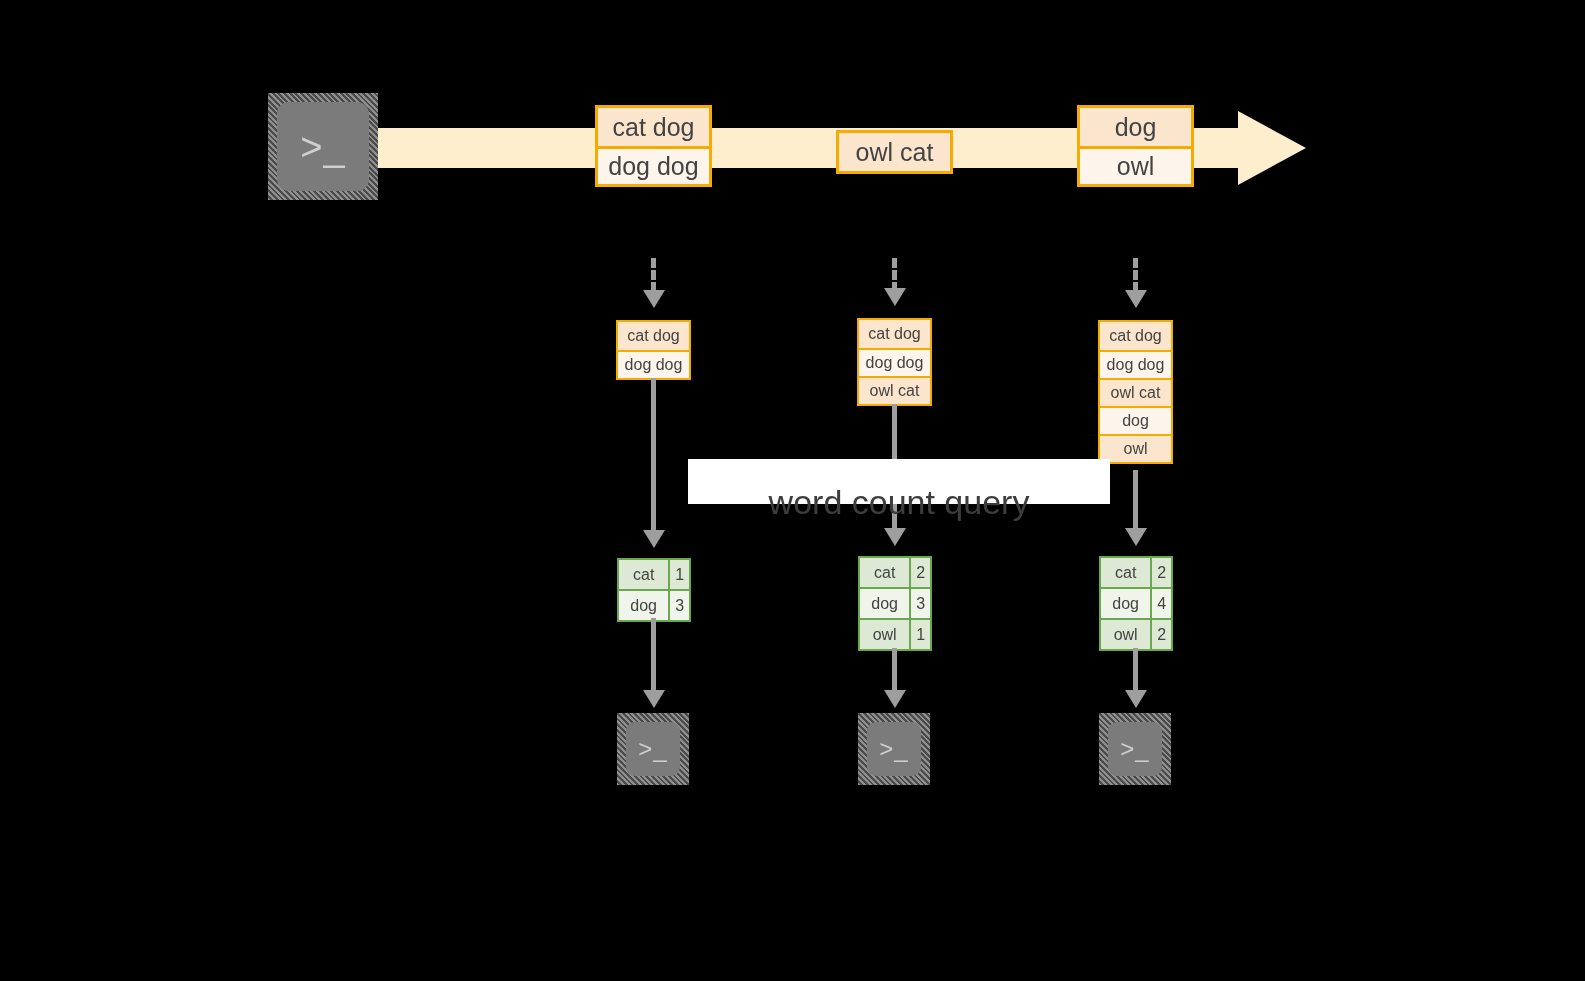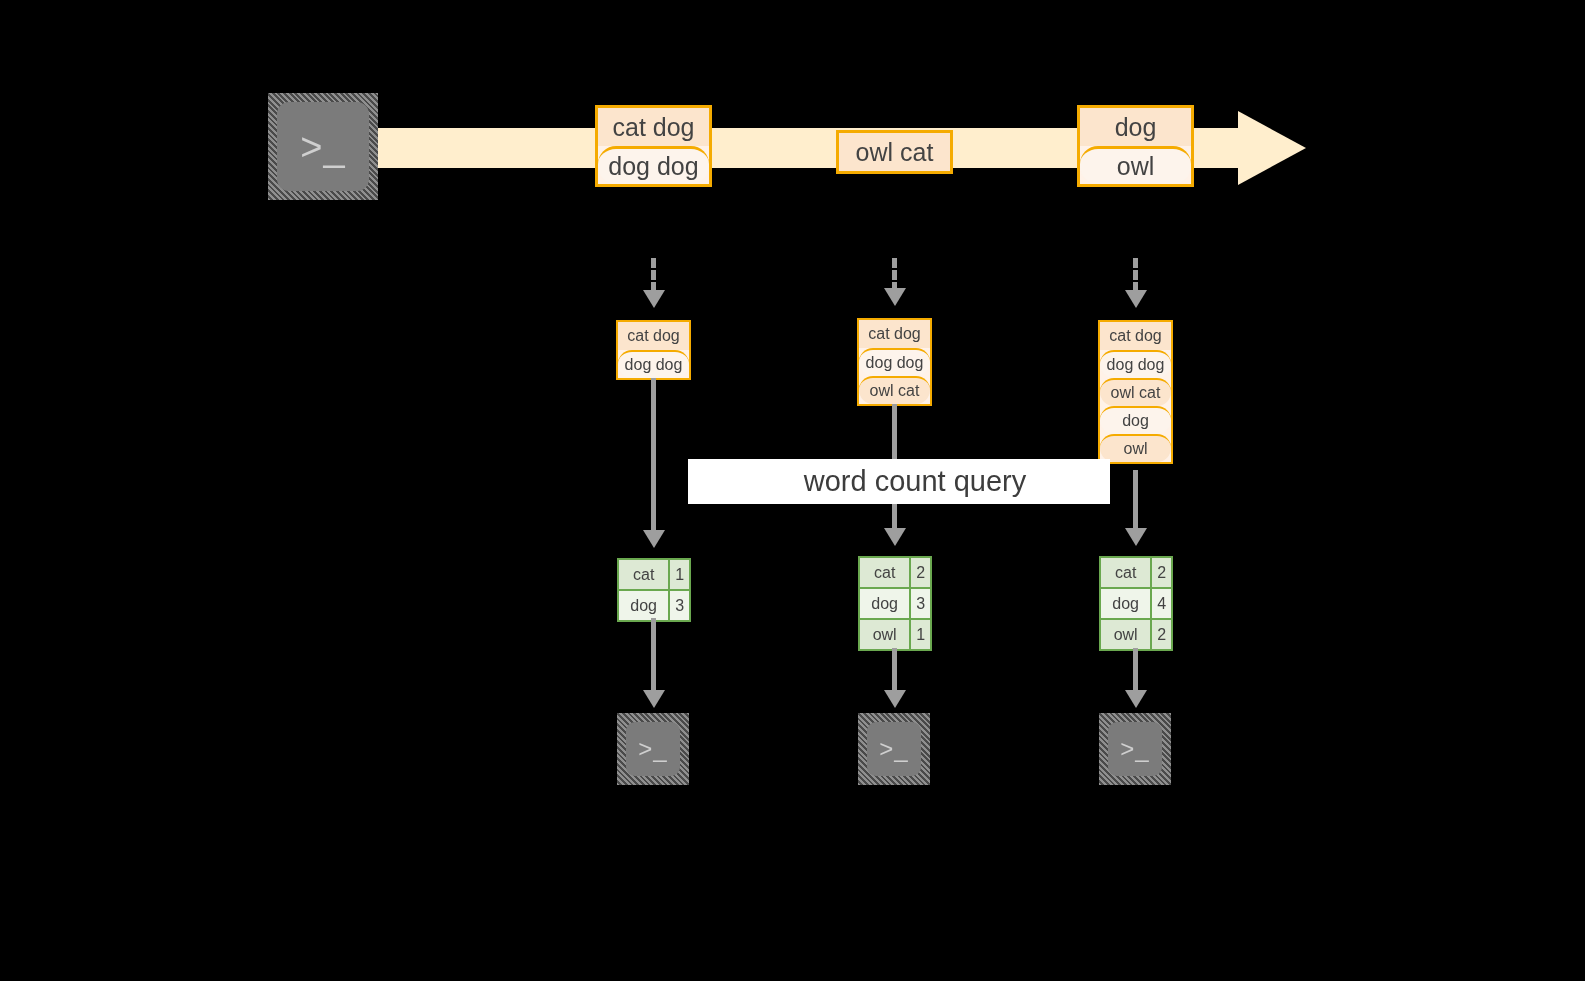--- a/index.html
+++ b/index.html
@@ -89,21 +89,21 @@
   .msgbox .row {
     box-sizing: border-box;
     display: flex;
     align-items: center;
     justify-content: center;
     color: #434343;
     white-space: nowrap;
   }
   .msgbox .row.shade-a { background: #fce5cd; }
   .msgbox .row.shade-b { background: #fdf4ec; }
-  .msgbox .row + .row { border-top: 3px solid #f5ab00; border-radius: 18px; }
+  .msgbox .row + .row { border-top: 3px solid #f5ab00; }
 
   
   .msgbox.stream .row {
     height: 38px;
     font-size: 25px;
   }
   .msgbox.stream.b1 { left: 595px; top: 105px; width: 117px; }
   .msgbox.stream.b2 { left: 836px; top: 130px; width: 117px; }
   .msgbox.stream.b3 { left: 1077px; top: 105px; width: 117px; }
 
@@ -174,30 +174,29 @@
     position: absolute;
     left: 688px;
     top: 459px;
     width: 422px;
     height: 45px;
     background: #ffffff;
   }
   .banner-text {
     position: absolute;
     left: 688px;
-    top: 459px;
+    top: 480px;
     width: 422px;
     height: 45px;
     display: flex;
     align-items: center;
     justify-content: center;
-    font-size: 29px;
+    font-size: 34px;
     color: #3d3d3d;
     white-space: nowrap;
-    margin-left: 16px;
   }
 </style>
 </head>
 <body>
 
 <div id="canvas">
 
   <div class="stream-arrow"></div>
   <div class="stream-arrow-head"></div>
 

